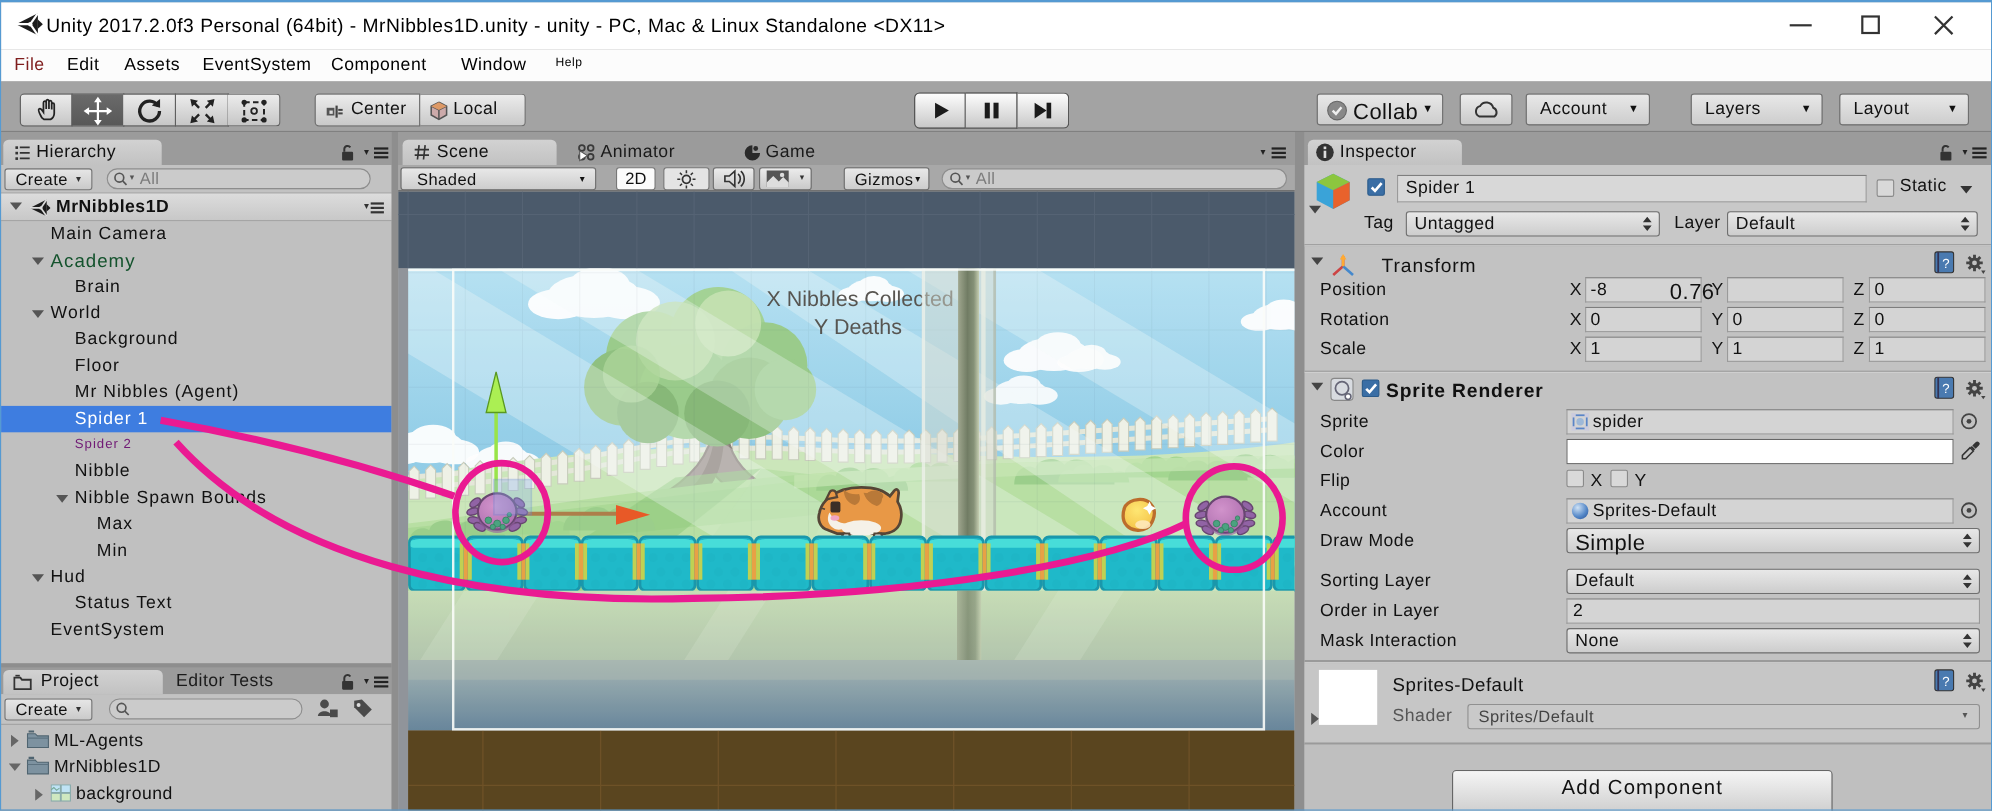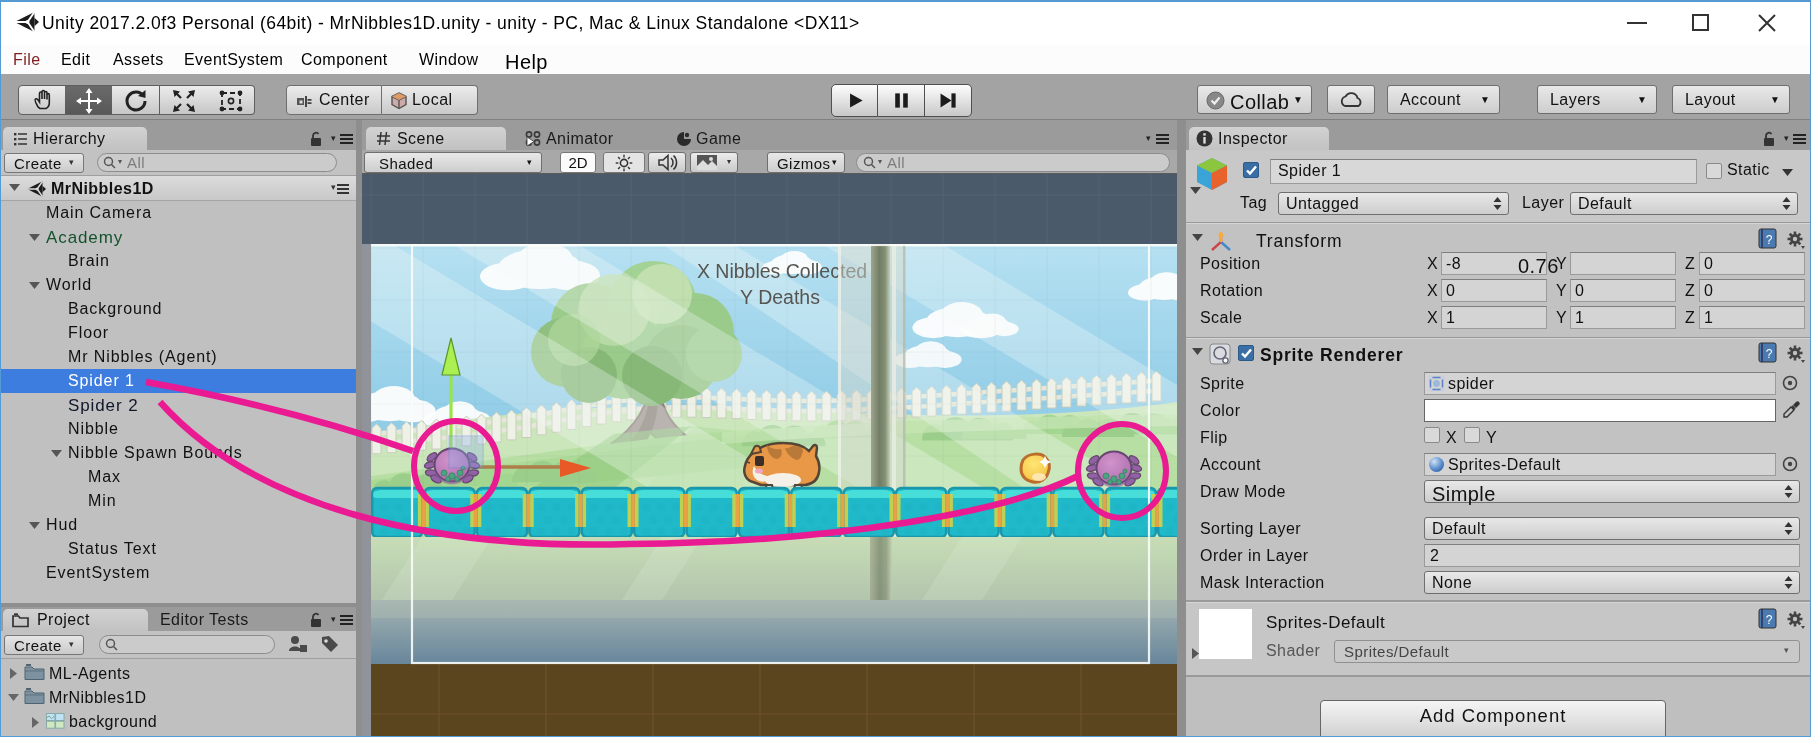--- a/index.html
+++ b/index.html
@@ -29,21 +29,21 @@
 <svg class="a" style="left:1757px;top:13px" width="20" height="20" viewBox="0 0 20 20">
     <path d="M2 2 L18 18 M18 2 L2 18" stroke="#333" stroke-width="2"></path>
   </svg>
 <div class="a" style="left:1px;top:45px;width:1809px;height:29px;background:#fcfcfc"></div>
 <div class="t" style="left:13px;top:51px;font-size:16px;color:#7f1d1d">File</div>
 <div class="t" style="left:61px;top:51px;font-size:16px;color:#000">Edit</div>
 <div class="t" style="left:113px;top:51px;font-size:16px;color:#000">Assets</div>
 <div class="t" style="left:184px;top:51px;font-size:16px;color:#000">EventSystem</div>
 <div class="t" style="left:301px;top:51px;font-size:16px;color:#000">Component</div>
 <div class="t" style="left:419px;top:51px;font-size:16px;color:#000">Window</div>
-<div class="t" style="left:505px;top:51px;font-size:20px;color:#000">Help</div>
+<div class="t" style="left:505px;top:51px;font-size:11px;color:#000">Help</div>
 <div class="a" style="left:1px;top:74px;width:1809px;height:46px;background:#a3a3a3;border-bottom:1px solid #808080"></div>
 <div class="a" style="left:18px;top:85px;width:48px;height:30px;background:linear-gradient(#ececec,#c6c6c6);border:1px solid #5f5f5f;border-radius:4px 0 0 4px;border-left-width:1px"><svg width="28" height="28" viewBox="0 0 28 28" style="margin:1px 0 0 10px">
       <path d="M9 20 C7 16 5 13 6.5 12 C8 11 9.5 13.5 10.5 15 L10.5 6.5 C10.5 4.5 13 4.5 13 6.5 L13 12 L13 5 C13 3 15.5 3 15.5 5 L15.5 12 L15.5 6 C15.5 4 18 4 18 6 L18 12.5 L18 8 C18 6.2 20.3 6.2 20.3 8 L20.3 16 C20.3 19 19 20.5 17 21.5 L11 21.5 Z" fill="none" stroke="#222" stroke-width="1.6"></path>
     </svg></div>
 <div class="a" style="left:65px;top:85px;width:48px;height:30px;background:linear-gradient(#6a6a6a,#585858);border:1px solid #5f5f5f;border-left-width:0px"><svg width="28" height="28" viewBox="0 0 28 28" style="margin:1px 0 0 10px">
       <path d="M14 3 L14 25 M3 14 L25 14" stroke="#fff" stroke-width="2"></path>
       <path d="M14 1 L10.5 6 L17.5 6 Z M14 27 L10.5 22 L17.5 22 Z M1 14 L6 10.5 L6 17.5 Z M27 14 L22 10.5 L22 17.5 Z" fill="#fff"></path>
     </svg></div>
 <div class="a" style="left:112px;top:85px;width:48px;height:30px;background:linear-gradient(#ececec,#c6c6c6);border:1px solid #5f5f5f;border-left-width:0px"><svg width="28" height="28" viewBox="0 0 28 28" style="margin:1px 0 0 10px">
       <path d="M21.5 9 A9 9 0 1 0 23 14" fill="none" stroke="#222" stroke-width="3"></path>
@@ -172,21 +172,21 @@
 <div class="t" style="left:68px;top:252px;font-size:16px;letter-spacing:0.9px;color:#111">Brain</div>
 <svg class="a" style="left:29px;top:281px" width="11" height="11" viewBox="0 0 11 11">
     <polygon points="0,1 11,1 5.5,8" fill="#555"></polygon>
   </svg>
 <div class="t" style="left:46px;top:276px;font-size:16px;letter-spacing:0.9px;color:#111">World</div>
 <div class="t" style="left:68px;top:300px;font-size:16px;letter-spacing:0.9px;color:#111">Background</div>
 <div class="t" style="left:68px;top:324px;font-size:16px;letter-spacing:0.9px;color:#111">Floor</div>
 <div class="t" style="left:68px;top:348px;font-size:16px;letter-spacing:0.9px;color:#111">Mr Nibbles (Agent)</div>
 <div class="a" style="left:1px;top:369px;width:355px;height:24px;background:#3e7de0"></div>
 <div class="t" style="left:68px;top:372px;font-size:16px;letter-spacing:0.9px;color:#fff">Spider 1</div>
-<div class="t" style="left:68px;top:396px;font-size:17px;letter-spacing:0.9px;color:#0f172a">Spider 2</div>
+<div class="t" style="left:68px;top:396px;font-size:12px;letter-spacing:0.9px;color:#701a75">Spider 2</div>
 <div class="t" style="left:68px;top:420px;font-size:16px;letter-spacing:0.9px;color:#111">Nibble</div>
 <svg class="a" style="left:51px;top:449px" width="11" height="11" viewBox="0 0 11 11">
     <polygon points="0,1 11,1 5.5,8" fill="#555"></polygon>
   </svg>
 <div class="t" style="left:68px;top:444px;font-size:16px;letter-spacing:0.9px;color:#111">Nibble Spawn Bounds</div>
 <div class="t" style="left:88px;top:468px;font-size:16px;letter-spacing:0.9px;color:#111">Max</div>
 <div class="t" style="left:88px;top:492px;font-size:16px;letter-spacing:0.9px;color:#111">Min</div>
 <svg class="a" style="left:29px;top:521px" width="11" height="11" viewBox="0 0 11 11">
     <polygon points="0,1 11,1 5.5,8" fill="#555"></polygon>
   </svg>

